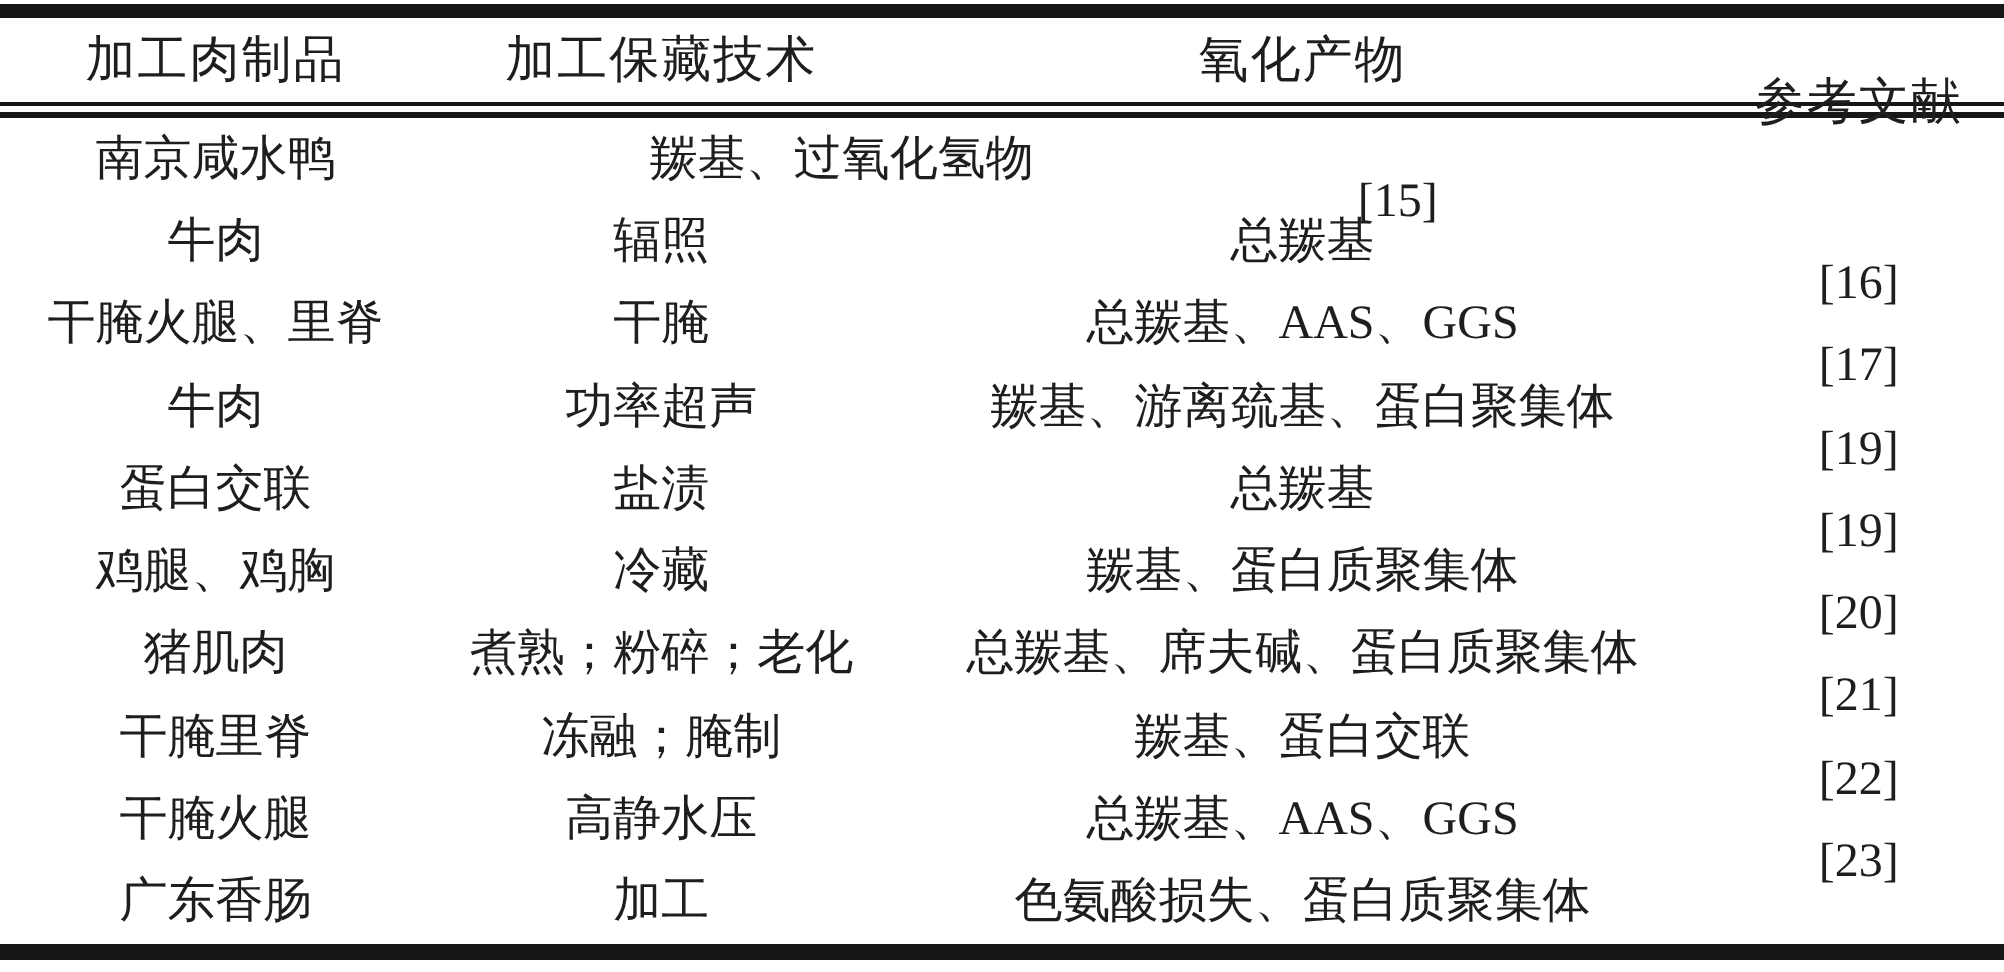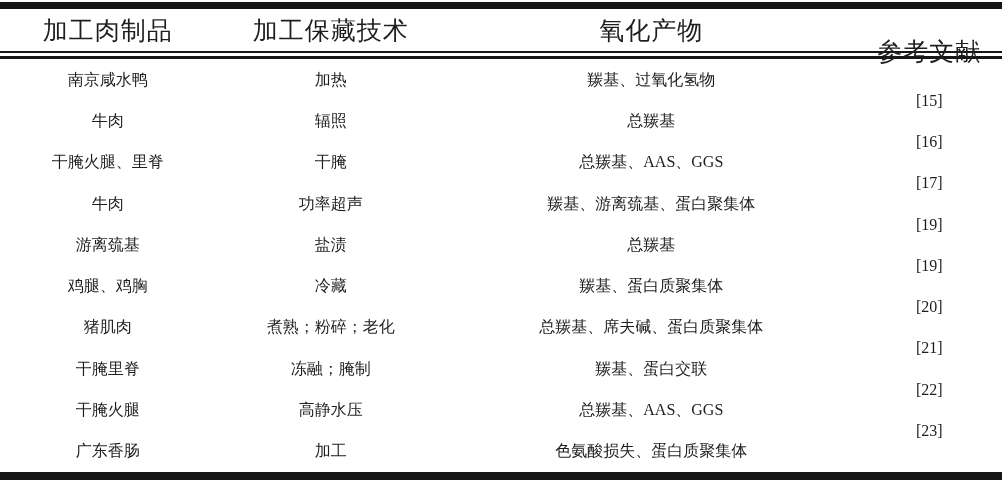--- a/index.html
+++ b/index.html
@@ -36,21 +36,21 @@
     align-items: center;
     width: 100%;
   }
   .header-row {
     height: 42px;
     font-size: 25px;
     border-radius: 10px;
   }
   .data-row {
     height: 41.3px;
-    font-size: 16px;
+    font-size: 24px;
     align-items: center;
   }
   .cell {
     text-align: center;
     white-space: nowrap;
     overflow: visible;
     line-height: 1;
   }
   .c1 { width: 21.5%; }
   .c2 { width: 23%; font-family: Liberation Serif, serif; }
@@ -71,21 +71,20 @@
     <div class="cell c3">氧化产物</div>
     <div class="cell c4">参考文献</div>
   </div>
 
   <div class="rule-mid"></div>
 
   <div>
 
     <div class="trow data-row">
       <div class="cell c1">南京咸水鸭</div>
-      <div class="cell c2">加热</div>
       <div class="cell c3">羰基、过氧化氢物</div>
       <div class="cell c4">[15]</div>
     </div>
 
     <div class="trow data-row">
       <div class="cell c1">牛肉</div>
       <div class="cell c2">辐照</div>
       <div class="cell c3">总羰基</div>
       <div class="cell c4">[16]</div>
     </div>
@@ -98,21 +97,21 @@
     </div>
 
     <div class="trow data-row">
       <div class="cell c1">牛肉</div>
       <div class="cell c2">功率超声</div>
       <div class="cell c3">羰基、游离巯基、蛋白聚集体</div>
       <div class="cell c4">[19]</div>
     </div>
 
     <div class="trow data-row">
-      <div class="cell c1">游离巯基</div>
+      <div class="cell c1">蛋白交联</div>
       <div class="cell c2">盐渍</div>
       <div class="cell c3">总羰基</div>
       <div class="cell c4">[19]</div>
     </div>
 
     <div class="trow data-row">
       <div class="cell c1">鸡腿、鸡胸</div>
       <div class="cell c2">冷藏</div>
       <div class="cell c3">羰基、蛋白质聚集体</div>
       <div class="cell c4">[20]</div>

